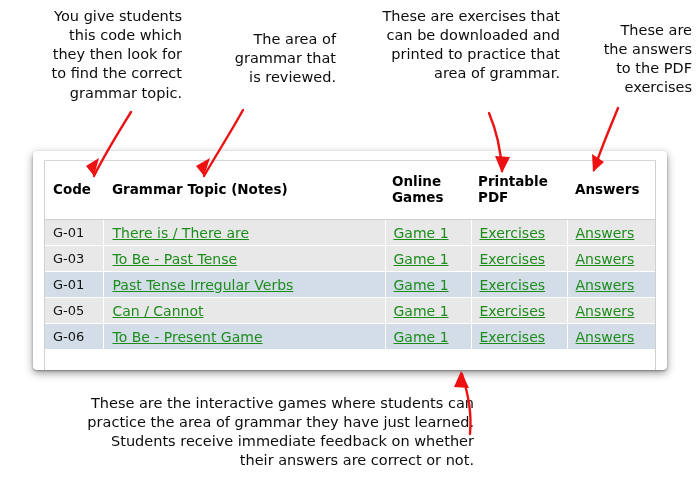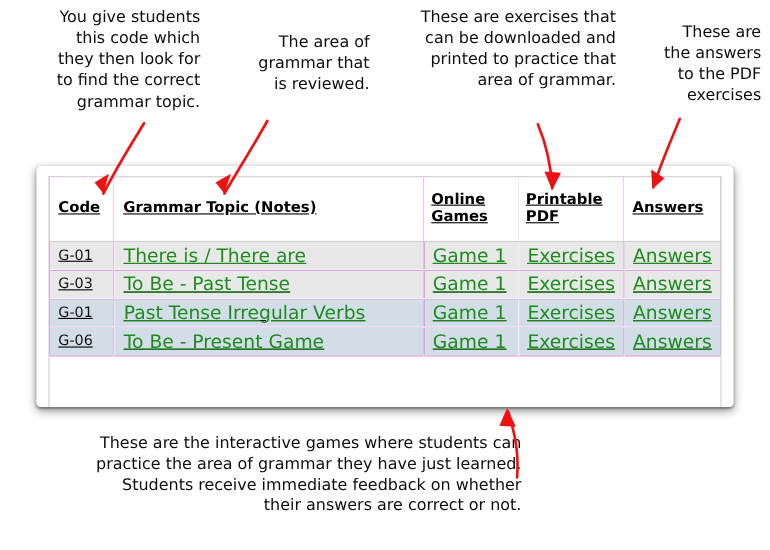--- a/index.html
+++ b/index.html
@@ -62,22 +62,21 @@
     border-left: 1px solid #cfcfcf;
     border-right: 1px solid #cfcfcf;
     border-top: 1px solid #d7d7d7;
     background: #ffffff;
     box-sizing: border-box;
   }
   table.grammar {
     border-collapse: collapse;
     width: 610px;
     table-layout: fixed;
-    background: #a21caf;
-    text-decoration: underline;
+    background: #15803d;
   }
   table.grammar th,
   table.grammar td {
     padding: 0;
     margin: 0;
   }
 
   
   col.c-code     { width: 58px; }
   col.c-topic    { width: 282px; }
@@ -123,21 +122,21 @@
   tbody td.cell-topic  { padding-left: 9px; }
   tbody td.cell-link   { padding-left: 8px; }
   tbody td.cell-answers{ padding-left: 8px; border-right: none; }
 
   tbody tr.odd  td { background: #e8e8e8; }
   tbody tr.even td { background: #d2dde8; }
 
   a.glink {
     color: #1d8c1d;
     text-decoration: underline;
-    font-size: 17px;
+    font-size: 14px;
     font-family: "DejaVu Sans", sans-serif;
   }
 </style>
 </head>
 <body>
 
 <div class="callout" id="callout-code">You give students
 this code which
 they then look for
 to find the correct
@@ -198,20 +197,27 @@
             <td class="cell-link"><a class="glink" href="#">Exercises</a></td>
             <td class="cell-answers"><a class="glink" href="#">Answers</a></td>
           </tr>
           <tr class="even">
             <td class="cell-code">G-01</td>
             <td class="cell-topic"><a class="glink" href="#">Past Tense Irregular Verbs</a></td>
             <td class="cell-link"><a class="glink" href="#">Game 1</a></td>
             <td class="cell-link"><a class="glink" href="#">Exercises</a></td>
             <td class="cell-answers"><a class="glink" href="#">Answers</a></td>
           </tr>
+          <tr class="odd">
+            <td class="cell-code">G-05</td>
+            <td class="cell-topic"><a class="glink" href="#">Can / Cannot</a></td>
+            <td class="cell-link"><a class="glink" href="#">Game 1</a></td>
+            <td class="cell-link"><a class="glink" href="#">Exercises</a></td>
+            <td class="cell-answers"><a class="glink" href="#">Answers</a></td>
+          </tr>
           <tr class="even">
             <td class="cell-code">G-06</td>
             <td class="cell-topic"><a class="glink" href="#">To Be - Present Game</a></td>
             <td class="cell-link"><a class="glink" href="#">Game 1</a></td>
             <td class="cell-link"><a class="glink" href="#">Exercises</a></td>
             <td class="cell-answers"><a class="glink" href="#">Answers</a></td>
           </tr>
         </tbody>
     </table>
   </div>

